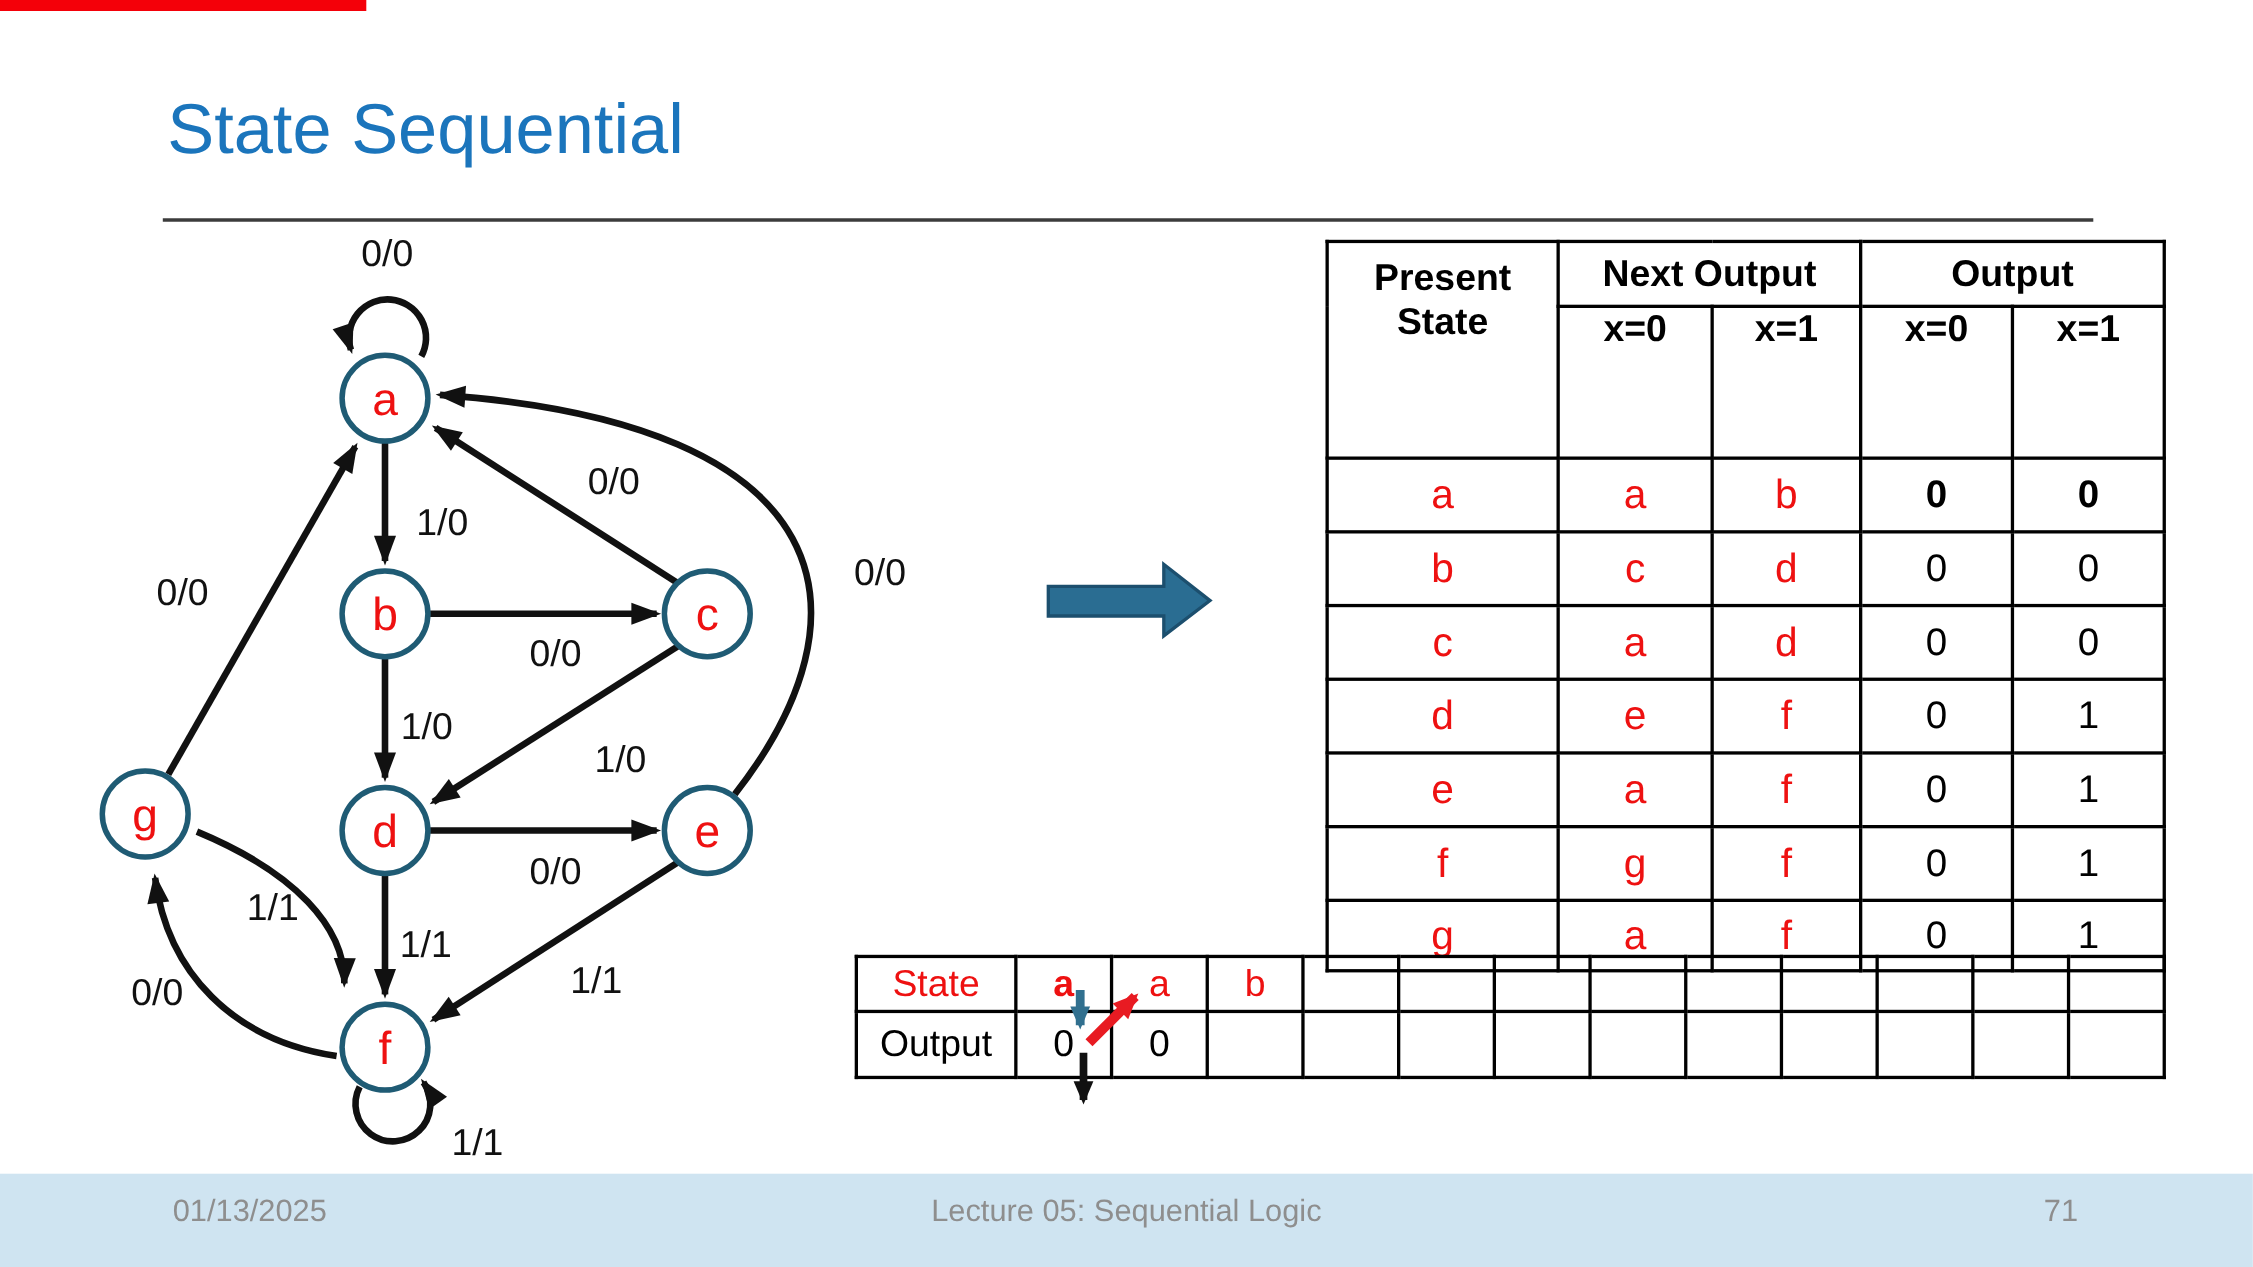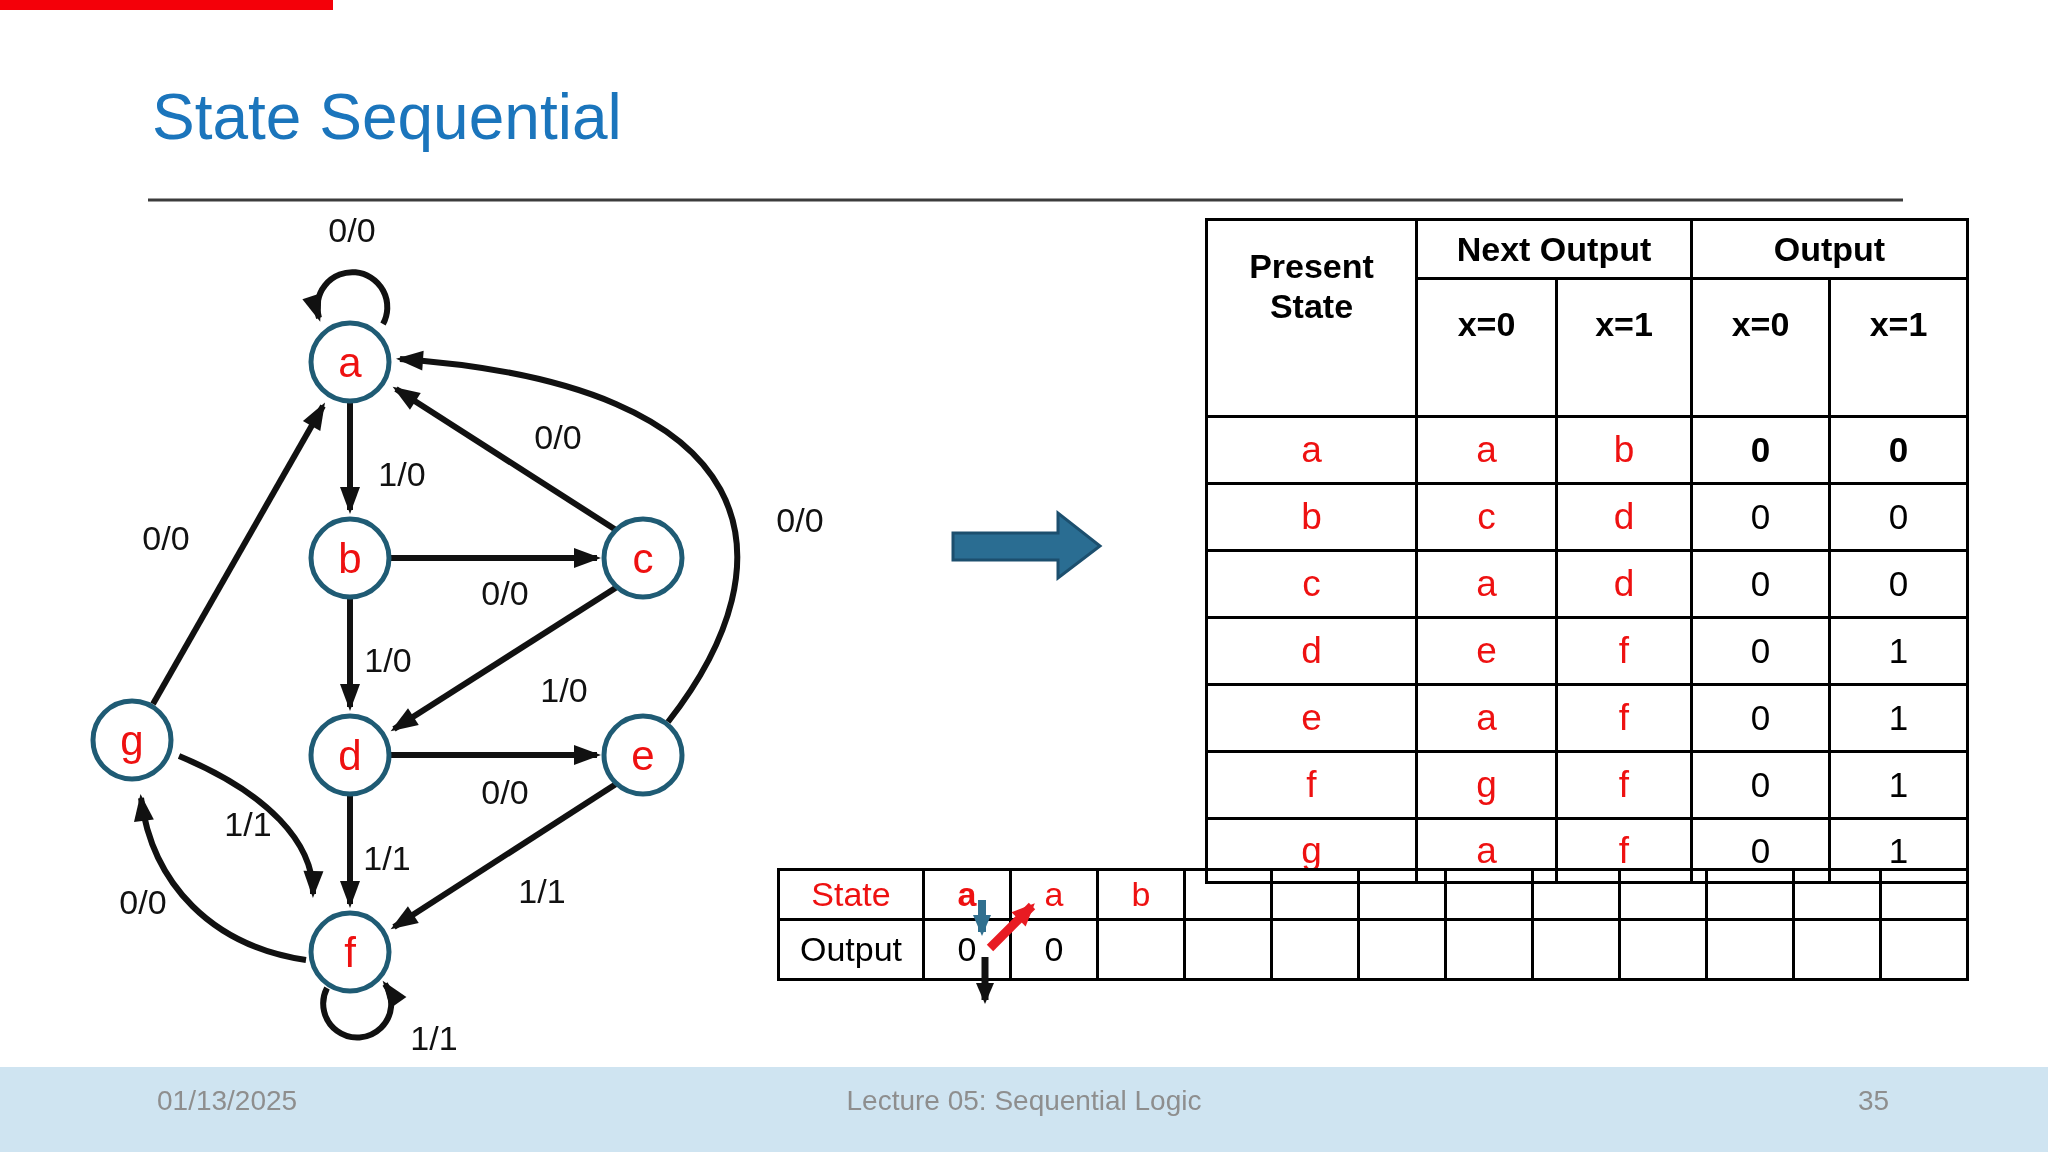--- a/index.html
+++ b/index.html
@@ -12,22 +12,22 @@
     position:absolute;left:152px;top:84px;font-size:64px;line-height:66px;
     color:#1b75bc;letter-spacing:0px;white-space:nowrap;
   }
   svg.overlay{position:absolute;left:0;top:0;z-index:6;pointer-events:none;}
   
   table{border-collapse:collapse;table-layout:fixed;background:transparent;}
   td,th{border:3px solid #000;text-align:center;padding:0;overflow:hidden;}
   .state-table{position:absolute;left:1205px;top:218px;z-index:2;}
   .state-table th{font-size:34px;font-weight:bold;color:#000;}
   .state-table .hdr-big{vertical-align:top;padding-top:12px;line-height:40px;}
-  .state-table .hdr-big div{width:170px;margin:13px auto;}
-  .state-table .hdr-sub{vertical-align:top;padding-top:25px;}
+  .state-table .hdr-big div{width:170px;margin:0 auto;}
+  .state-table .hdr-sub{vertical-align:top;padding-top:0;}
   .state-table td{font-size:35px;}
   .state-table td.red{color:#ee1111;font-size:37px;}
   .state-table td.bold{font-weight:bold;}
   
   .trace-table{position:absolute;left:777px;top:868px;z-index:3;}
   .trace-table td{font-size:34px;color:#000;background:transparent;}
   .trace-table td.red{color:#ee1111;}
   .trace-table td.bold{font-weight:bold;}
   
   .footer{position:absolute;left:0;top:1067px;width:2048px;height:85px;background:#cfe4f1;z-index:1;}
@@ -164,21 +164,21 @@
     <td></td>
     <td></td>
     <td></td>
   </tr>
 </tbody>
   </table>
 
 <div class="footer">
   <div class="date">01/13/2025</div>
   <div class="center">Lecture 05: Sequential Logic</div>
-  <div class="page">35</div>
+  <div class="page">71</div>
 </div>
 
 <svg class="overlay" width="2048" height="1152" viewBox="0 0 2048 1152">
   <defs>
     <marker id="ah" markerUnits="userSpaceOnUse" markerWidth="30" markerHeight="24" refX="24" refY="12" orient="auto">
       <path d="M1,2 L28,12 L1,22 Z" fill="#111"></path>
     </marker>
     <marker id="ah-teal" markerUnits="userSpaceOnUse" markerWidth="24" markerHeight="20" refX="18" refY="10" orient="auto">
       <path d="M1,1 L22,10 L1,19 Z" fill="#31708f"></path>
     </marker>

